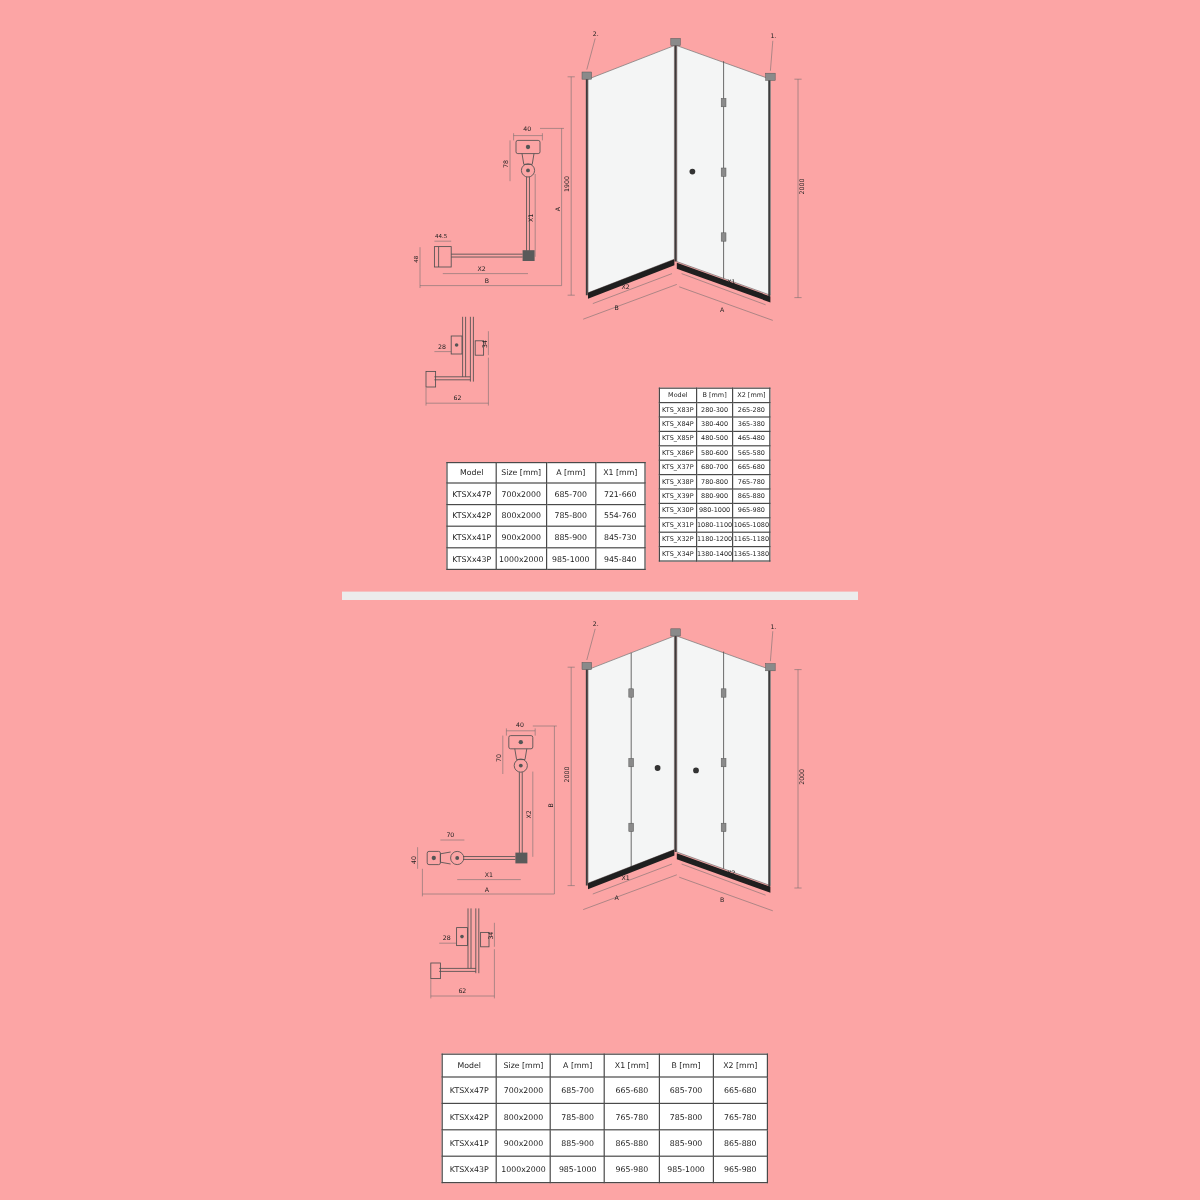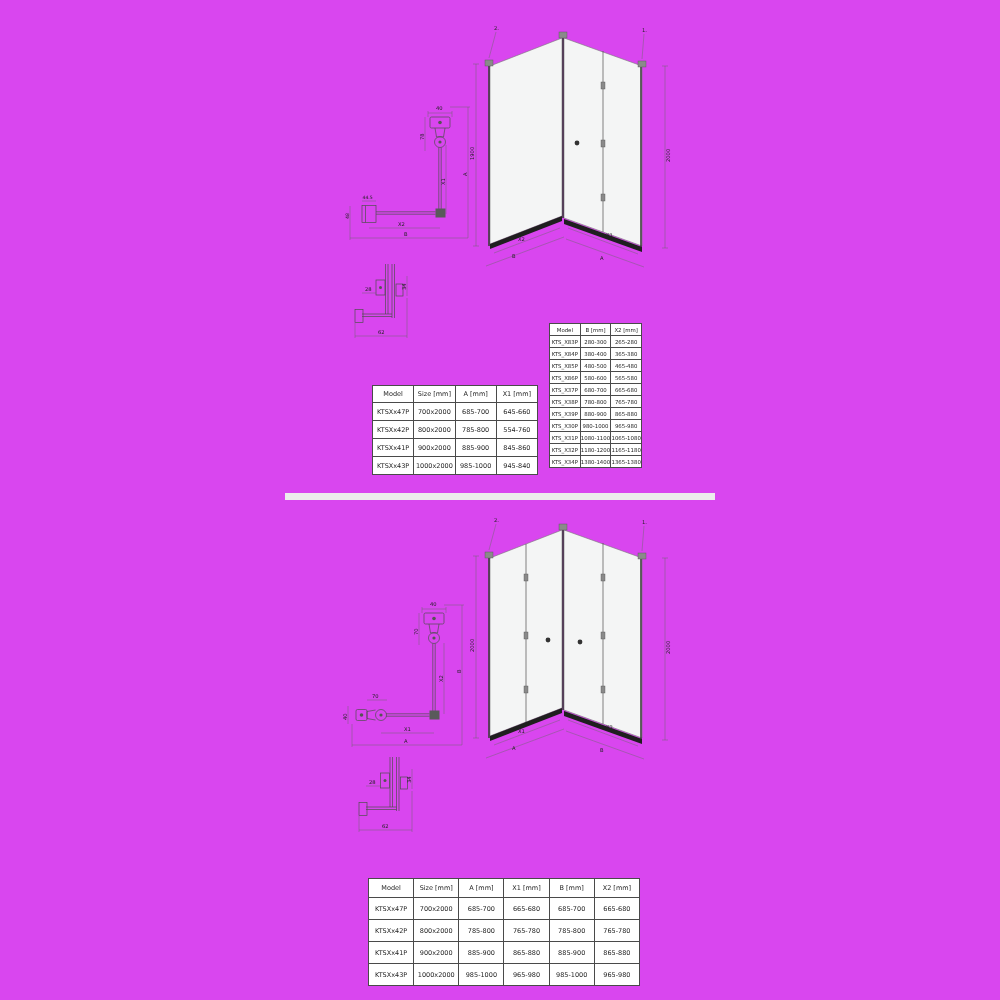--- a/index.html
+++ b/index.html
@@ -1,16 +1,16 @@
 <!DOCTYPE html>
 <html><head>
 <meta charset="utf-8">
 <style>
   html,body{margin:0;padding:0;background:#fff;}
-  #page{position:relative;width:1000px;height:1000px;background:#d946ef;overflow:hidden;
+  #page{position:relative;width:1000px;height:1000px;background:#fca5a5;overflow:hidden;
         font-family:"DejaVu Sans",sans-serif;color:#222;}
   .abs{position:absolute;}
   .divider{background:#ececec;}
   table{border-collapse:collapse;table-layout:fixed;background:#fff;}
   th,td{border:1px solid #4a4a4a;text-align:center;vertical-align:middle;
         font-weight:normal;padding:0;color:#1d1d1d;white-space:nowrap;overflow:hidden;}
   .tbl-door{width:166px;font-size:6.5px;}
   .tbl-door th{height:16px;} .tbl-door td{height:17px;}
   .tbl-wall{width:93px;font-size:5.4px;}
   .tbl-wall th{height:11px;} .tbl-wall td{height:11px;}
@@ -161,33 +161,33 @@
             <th>Size [mm]</th>
             <th>A [mm]</th>
             <th>X1 [mm]</th>
           </tr>
         </thead>
         <tbody>
           <tr>
             <td>KTSXx47P</td>
             <td>700x2000</td>
             <td>685-700</td>
-            <td>645-660</td>
+            <td>721-660</td>
           </tr>
           <tr>
             <td>KTSXx42P</td>
             <td>800x2000</td>
             <td>785-800</td>
             <td>554-760</td>
           </tr>
           <tr>
             <td>KTSXx41P</td>
             <td>900x2000</td>
             <td>885-900</td>
-            <td>845-860</td>
+            <td>845-730</td>
           </tr>
           <tr>
             <td>KTSXx43P</td>
             <td>1000x2000</td>
             <td>985-1000</td>
             <td>945-840</td>
           </tr>
         </tbody>
       </table>
   </div>

